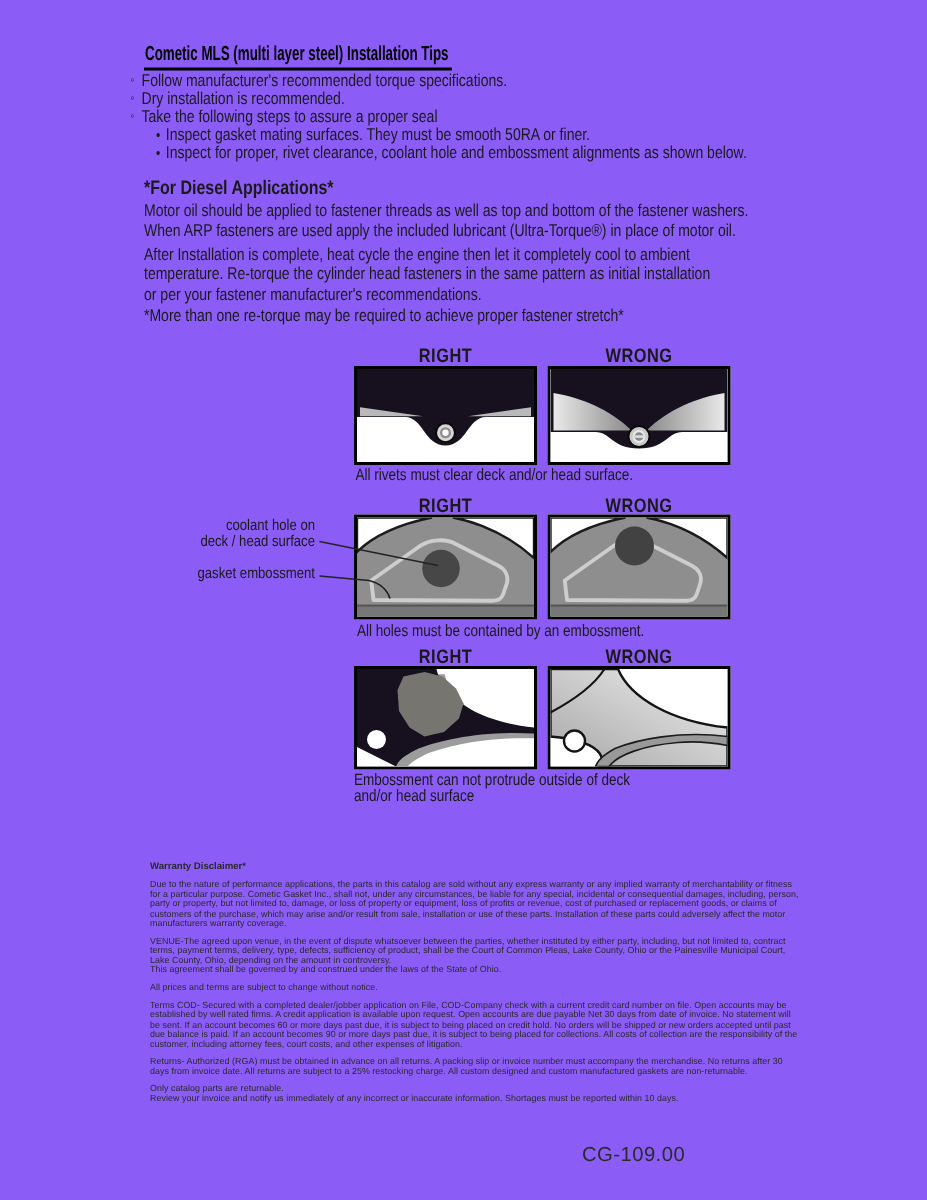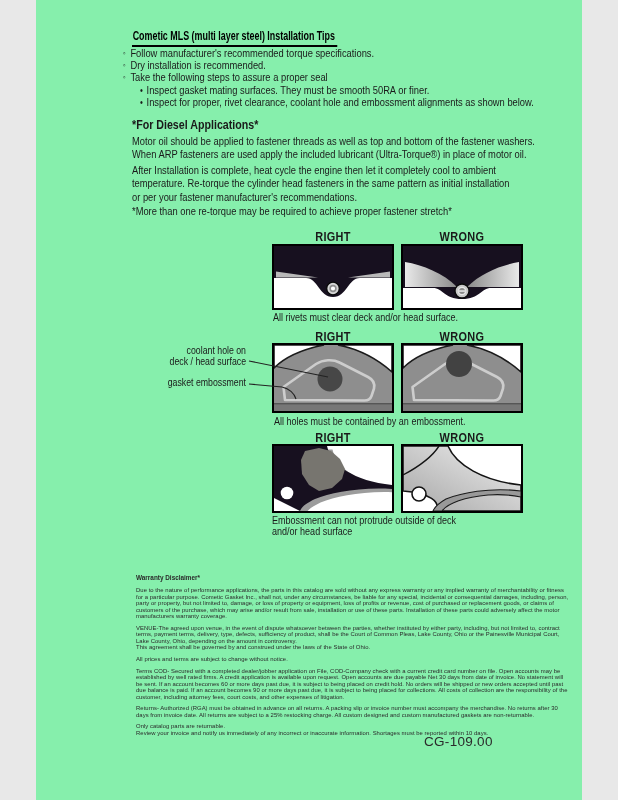--- a/index.html
+++ b/index.html
@@ -1,17 +1,17 @@
 <!DOCTYPE html>
 <html><head>
 <meta charset="utf-8">
 <style>
   html,body{margin:0;padding:0;background:#e8e8e8;}
   .page{
-    position:relative; width:546px; height:800px; background:#86efac;
+    position:relative; width:618px; height:800px; background:#8b5cf6;
     font-family:"Liberation Sans", sans-serif; color:#1a1a1a; overflow:hidden;
     margin:0 auto;
   }
   .abs{position:absolute;}
   
   .sx{transform:scaleX(0.82); transform-origin:0 0;}
   .sx-r{transform:scaleX(0.85); transform-origin:100% 0;}
 
   .title{
     left:96px; top:28px; font-size:13.5px; font-weight:bold; color:#000;
@@ -32,21 +32,21 @@
   .panel{width:118px; height:auto; border:2px solid #000; line-height:0; background:#fff;}
   .caption{font-size:11px; line-height:10.8px;}
   .caption div{white-space:nowrap;}
 
   .ann{width:112px; text-align:right; font-size:10.3px; line-height:10.6px;}
   .ann div{white-space:nowrap;}
 
   .disc{left:100px; top:574px; width:433px; color:#2a2a2a;}
   .disc .dh{font-size:6.4px; font-weight:bold; margin-bottom:6px;}
   .disc .blk{font-size:5.9px; line-height:6.5px; margin-bottom:5.2px; letter-spacing:.05px;}
-  .footer{left:388px; top:734px; font-size:13.5px; color:#2b2b2b; letter-spacing:.3px;}
+  .footer{left:388px; top:762px; font-size:13.5px; color:#2b2b2b; letter-spacing:.3px;}
   svg{display:block;}
 </style>
 </head>
 <body>
 
 <div class="page">
 
   <div class="abs title">Cometic MLS (multi layer steel) Installation Tips</div>
 
   <div class="abs bullet-row sx" style="top:47px;"><span class="mark">◦</span><span>Follow manufacturer's recommended torque specifications.</span></div>

